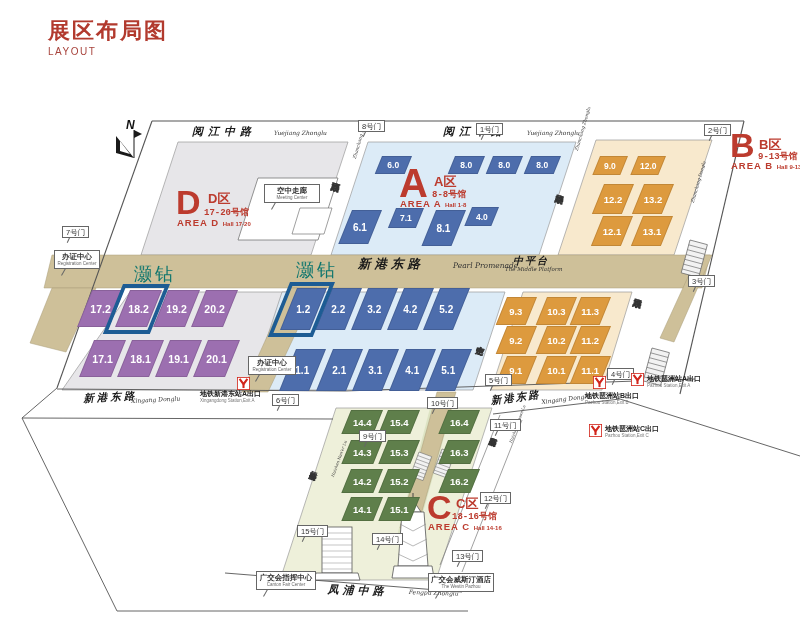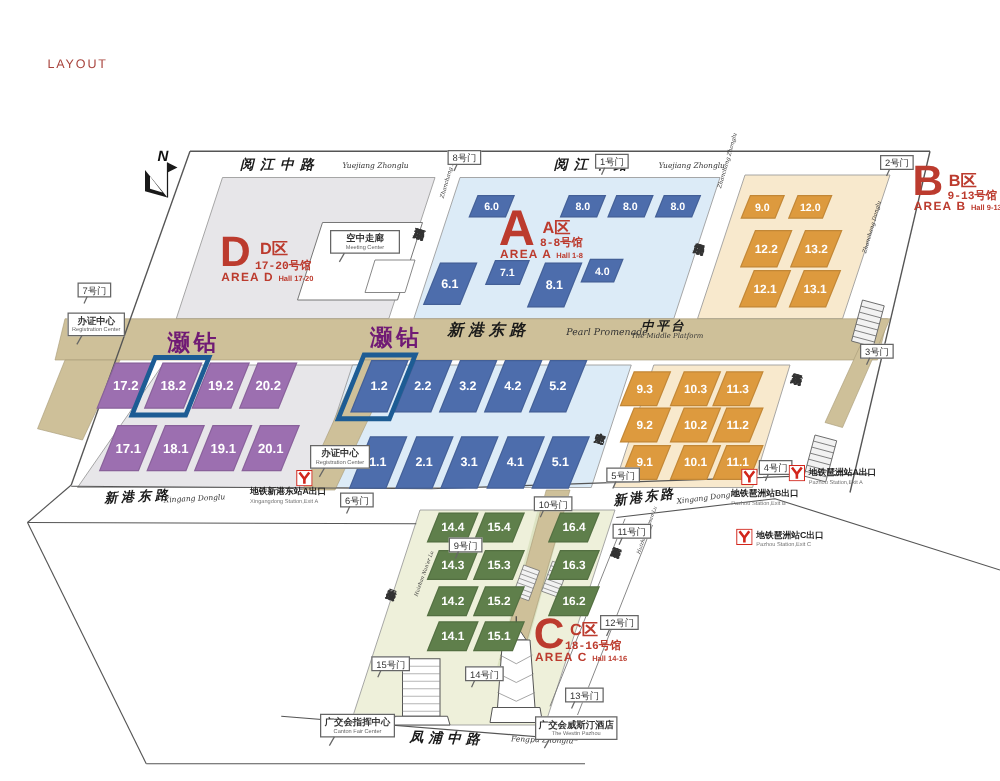--- a/index.html
+++ b/index.html
@@ -40,30 +40,31 @@
   .metro-label{position:absolute;z-index:6;}
   .metro-label .m-zh{font-size:7px;font-weight:bold;color:#222;line-height:8px;white-space:nowrap;}
   .metro-label .m-en{font-size:4.5px;color:#777;line-height:6px;white-space:nowrap;}
   .metro-icon{position:absolute;z-index:6;}
   
   .area-letter{position:absolute;font-weight:bold;color:#bc3b2e;line-height:1;z-index:5;}
   .area-zh{position:absolute;font-weight:bold;color:#bc3b2e;z-index:5;white-space:nowrap;}
   .area-range{position:absolute;font-weight:bold;color:#bc3b2e;z-index:5;white-space:nowrap;font-family:Liberation Mono, monospace;}
   .area-en{position:absolute;font-weight:bold;color:#bc3b2e;letter-spacing:1px;z-index:5;white-space:nowrap;}
   .area-en small{font-size:6px;letter-spacing:0;font-weight:bold;}
-  .hz{position:absolute;font-weight:bold;color:#701a75;letter-spacing:3px;z-index:7;
+  .hz{position:absolute;font-weight:normal;color:#0f766e;letter-spacing:3px;z-index:7;
       font-family:"DejaVu Serif","Liberation Serif",serif;}
   .north-n{position:absolute;font-size:12px;font-weight:bold;font-style:italic;color:#111;z-index:5;}
 </style>
 </head>
 <body>
 
 <div id="stage">
 
-  <div class="abs title-en" style="left:38px;top:46px;">LAYOUT</div>
+  <div class="abs title-zh" style="left:48px;top:16px;">展区布局图</div>
+  <div class="abs title-en" style="left:48px;top:46px;">LAYOUT</div>
 
   <svg class="abs" style="left:0;top:0;z-index:1;" width="800" height="625" aria-hidden="true">
     <defs>
       <g id="stairs">
         <rect x="0" y="0" width="18" height="34" fill="#f2f2f2" stroke="#666" stroke-width="0.7"></rect>
         <line x1="0" y1="5" x2="18" y2="5" stroke="#666" stroke-width="0.6"></line>
         <line x1="0" y1="10" x2="18" y2="10" stroke="#666" stroke-width="0.6"></line>
         <line x1="0" y1="15" x2="18" y2="15" stroke="#666" stroke-width="0.6"></line>
         <line x1="0" y1="20" x2="18" y2="20" stroke="#666" stroke-width="0.6"></line>
         <line x1="0" y1="25" x2="18" y2="25" stroke="#666" stroke-width="0.6"></line>

